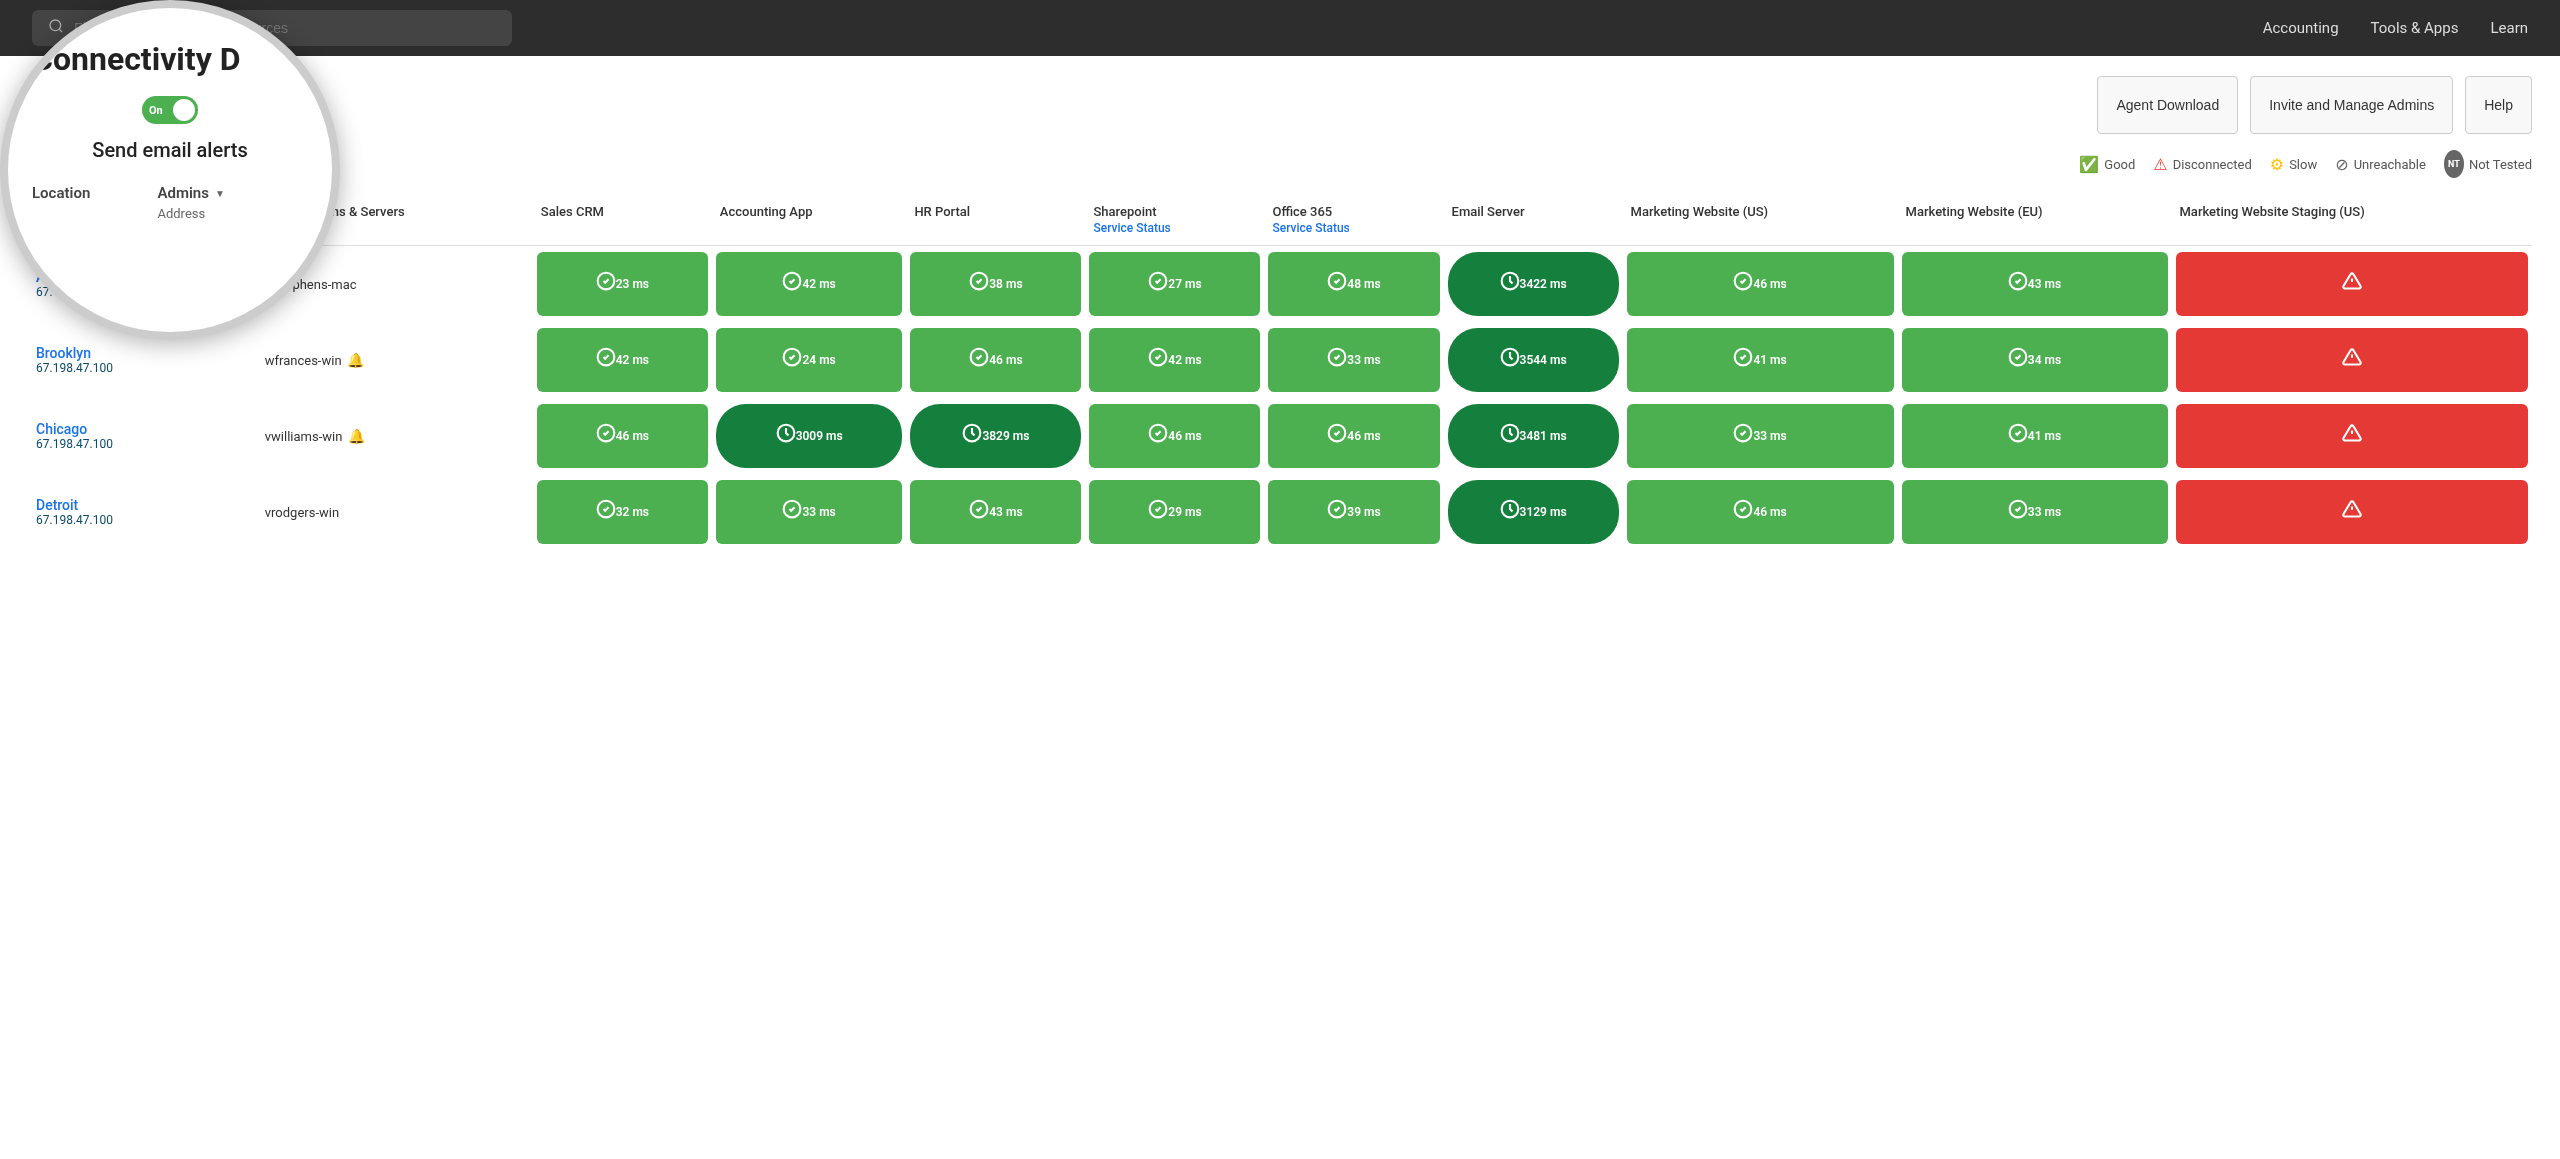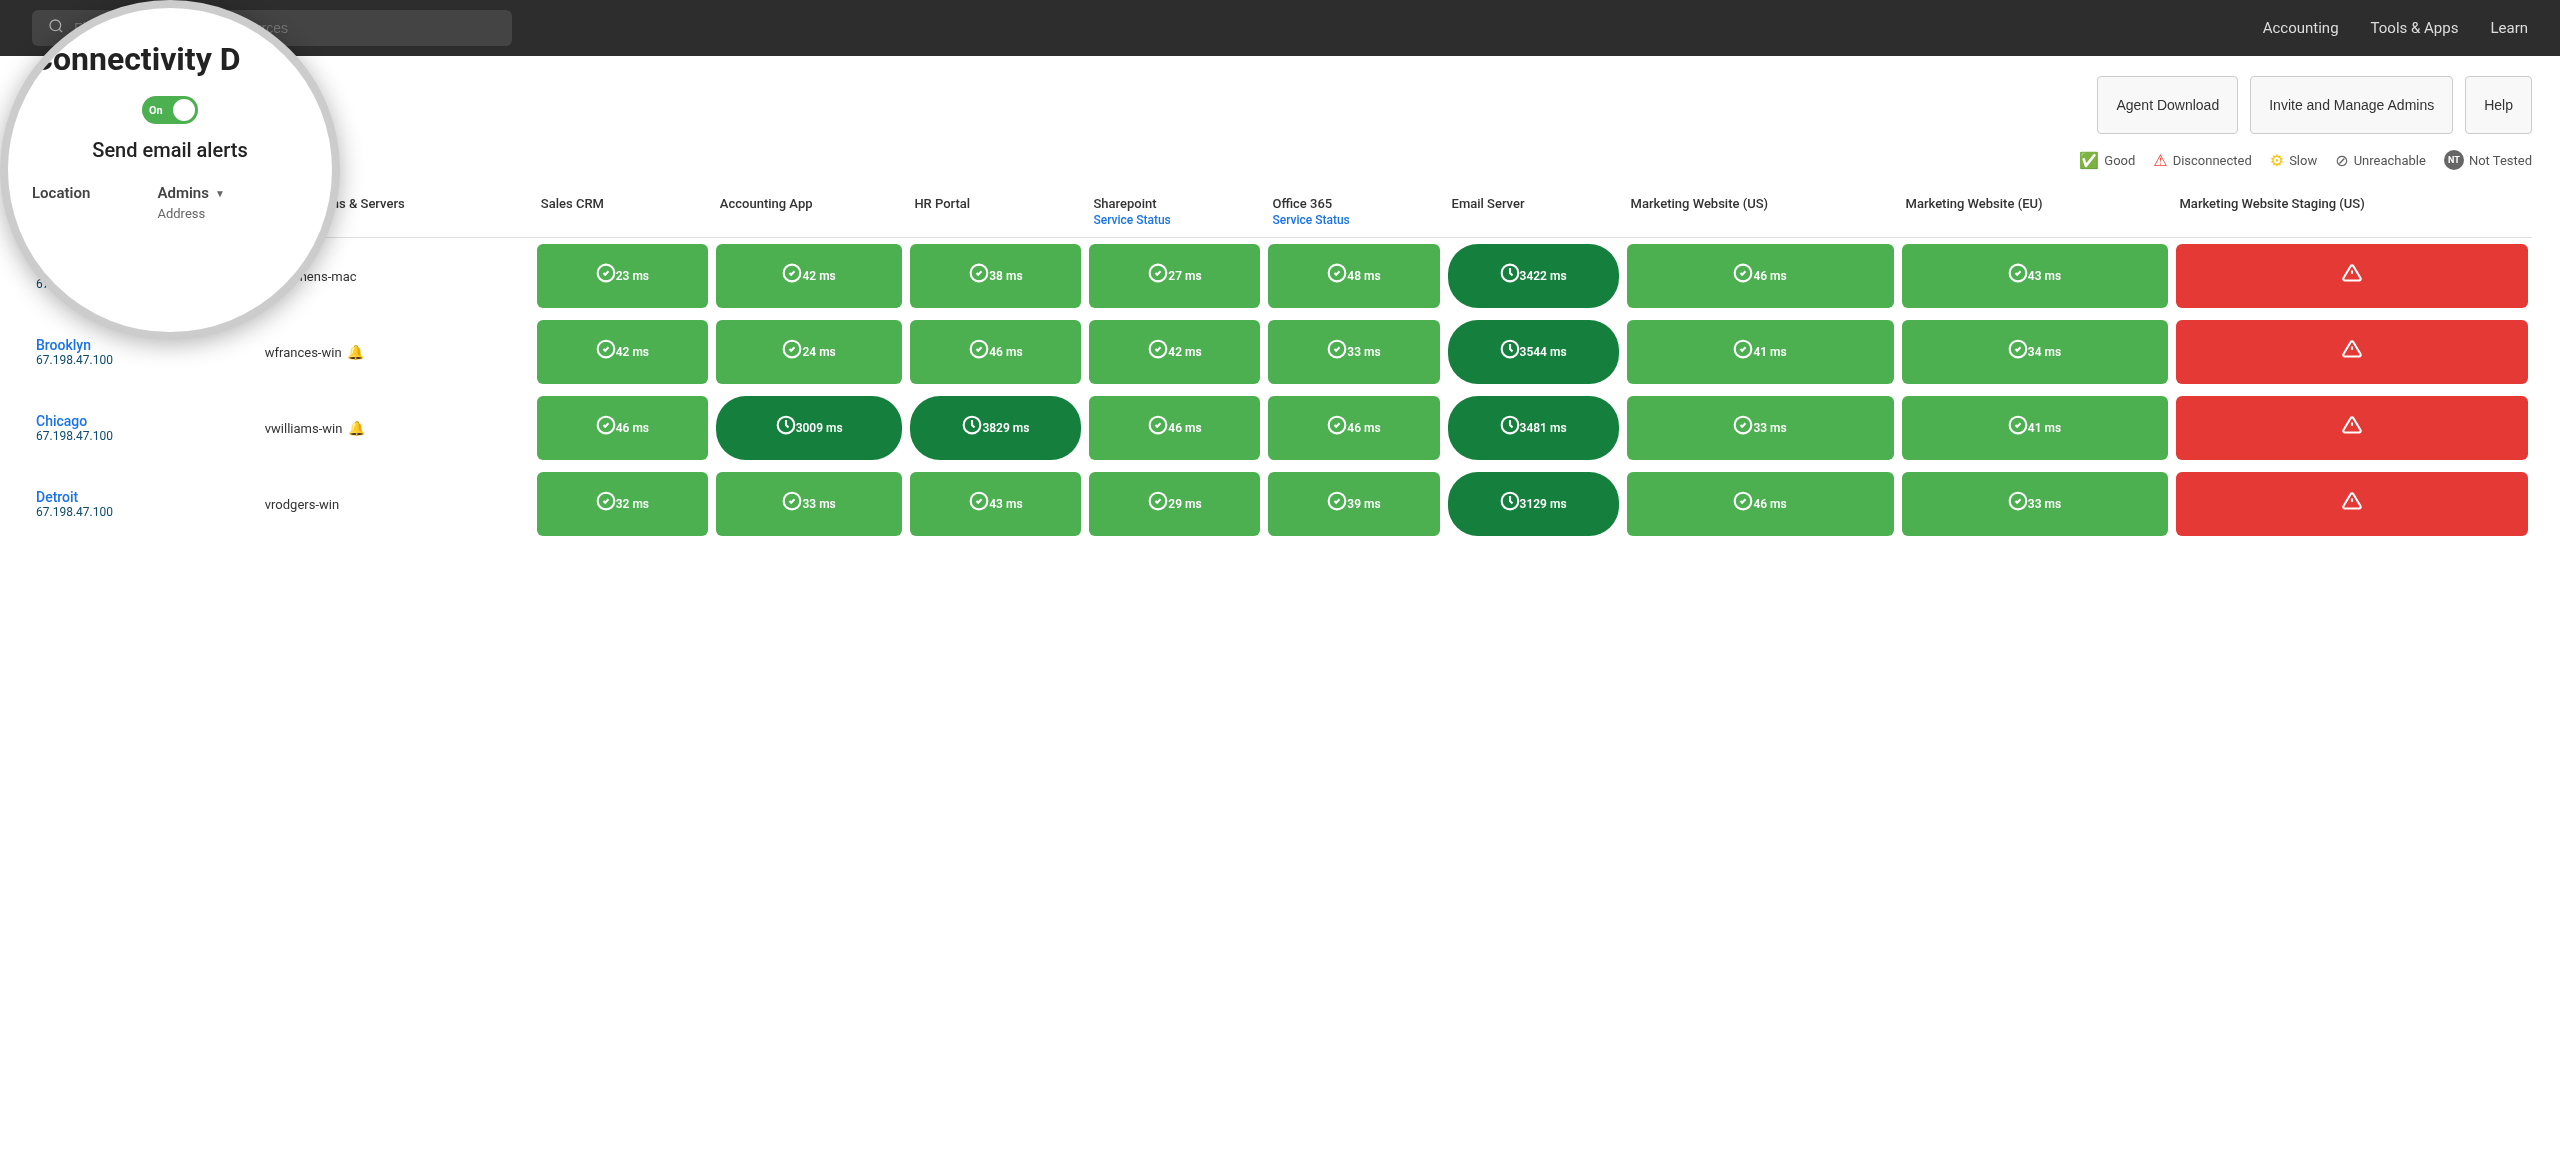--- a/index.html
+++ b/index.html
@@ -98,21 +98,21 @@
       gap: 5px;
       font-size: 13px;
       color: #555;
       margin-left: 12px;
     }
     .legend-dot-good { color: #4caf50; font-size: 16px; }
     .legend-dot-disconnected { color: #f44336; font-size: 16px; }
     .legend-dot-slow { color: #ffc107; font-size: 16px; }
     .legend-dot-unreachable { color: #666; font-size: 16px; }
     .legend-nt {
-      width: 20px; height: 20px; border-radius: 50%;
+      width: 20px; height: 28px; border-radius: 50%;
       background: #666; color: #fff; font-size: 9px;
       display: flex; align-items: center; justify-content: center;
       font-weight: bold;
     }
 
     
     .table-wrapper {
       overflow-x: auto;
     }
     table {

